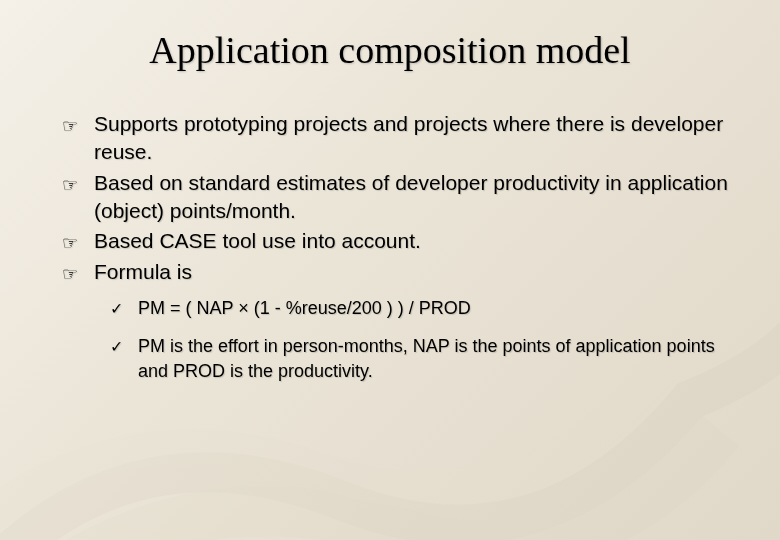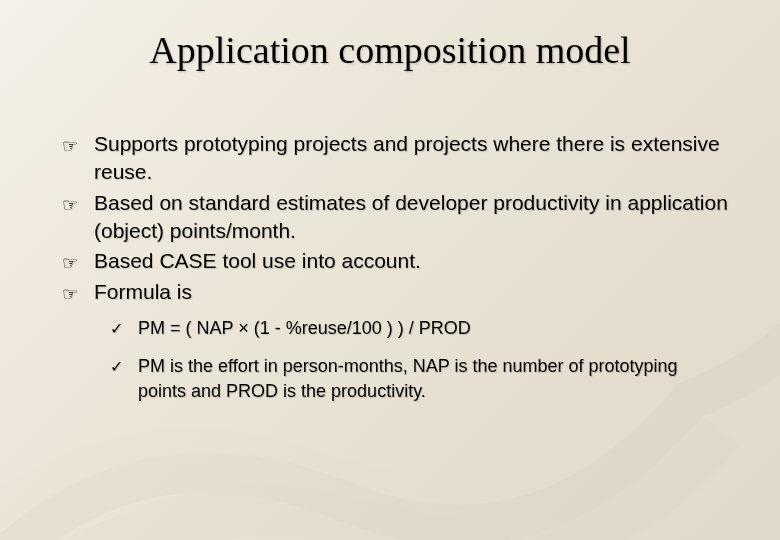--- a/index.html
+++ b/index.html
@@ -27,21 +27,21 @@
     .content {
       position: relative;
       padding: 28px 50px;
       z-index: 1;
     }
     .title {
       font-size: 38px;
       font-weight: normal;
       color: #000;
       text-align: center;
-      margin-bottom: 58px;
+      margin-bottom: 38px;
       text-shadow: 1px 1px 2px rgba(0,0,0,0.2);
       font-family: "Times New Roman", serif;
     }
     .main-list {
       list-style: none;
       padding-left: 12px;
     }
     .main-list li {
       display: flex;
       align-items: flex-start;
@@ -95,39 +95,39 @@
   <path d="M 80 380 Q 250 250 450 310 T 780 210" stroke="#c8c0a8" stroke-width="50" fill="none" opacity="0.4"></path>
   <path d="M 20 320 Q 180 180 380 250 T 720 150" stroke="#d8d0b8" stroke-width="35" fill="none" opacity="0.3"></path>
 </svg>
 
 <div class="content">
   <h1 class="title">Application composition model</h1>
 
   <ul class="main-list">
     <li>
       <span class="hand-icon">☞</span>
-      <span class="text-content">Supports prototyping projects and projects where there is extensive reuse.</span>
+      <span class="text-content">Supports prototyping projects and projects where there is developer reuse.</span>
     </li>
     <li>
       <span class="hand-icon">☞</span>
       <span class="text-content">Based on standard estimates of developer productivity in application (object) points/month.</span>
     </li>
     <li>
       <span class="hand-icon">☞</span>
       <span class="text-content">Based CASE tool use into account.</span>
     </li>
     <li>
       <span class="hand-icon">☞</span>
       <span class="text-content">Formula is</span>
     </li>
   </ul>
 
   <ul class="sub-list">
     <li>
       <span class="check-icon">✓</span>
-      <span class="text-content">PM = ( NAP × (1 - %reuse/100 ) ) / PROD</span>
+      <span class="text-content">PM = ( NAP × (1 - %reuse/200 ) ) / PROD</span>
     </li>
     <li>
       <span class="check-icon">✓</span>
-      <span class="text-content">PM is the effort in person-months, NAP is the number of prototyping points and PROD is the productivity.</span>
+      <span class="text-content">PM is the effort in person-months, NAP is the points of application points and PROD is the productivity.</span>
     </li>
   </ul>
 </div>
 
 </body></html>

